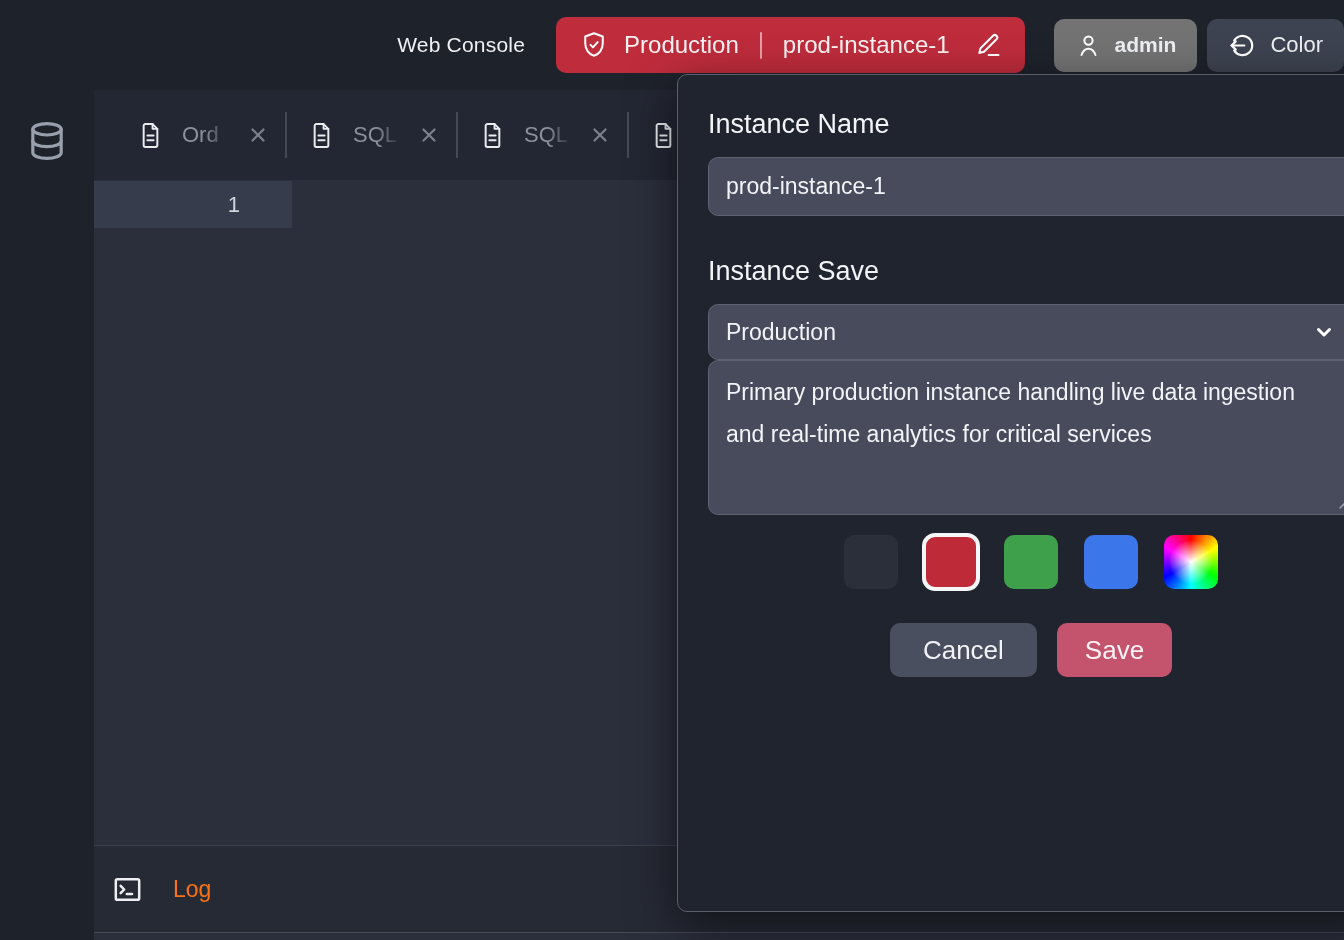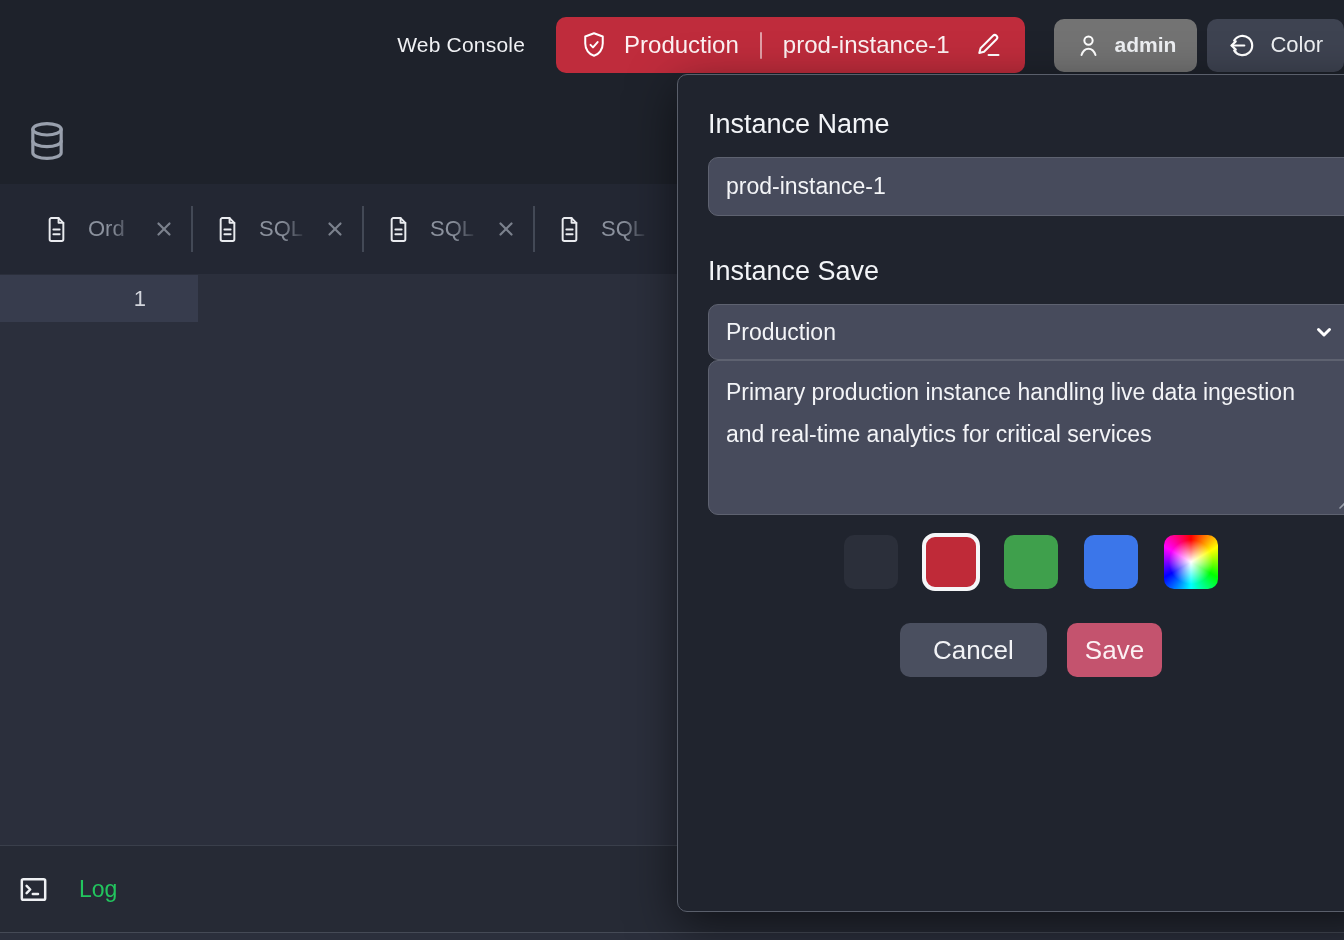--- a/index.html
+++ b/index.html
@@ -21,21 +21,21 @@
   .env-sep { width:2px; height:27px; background:rgba(255,255,255,.55); margin:0 6px; border-radius:1px; }
   .chip {
     height:53px; border-radius:10px; display:flex; align-items:center; gap:13px; padding:0 21px;
   }
   .chip-user { margin-left:29px; background:#737373; }
   .chip-user .chip-text { font-size:21px; font-weight:700; }
   .chip-logout { margin-left:10px; background:#3e4351; cursor:pointer; }
   .chip-logout .chip-text { font-size:22px; }
 
   
-  .main { display:flex; height:850px;flex-direction:column; }
+  .main { display:flex; height:850px; }
   .sidebar { width:94px; flex:0 0 94px; display:flex; justify-content:center; padding-top:28px; }
   .content { flex:1; display:flex; flex-direction:column; min-width:0; }
 
   .tabbar { height:90px; flex:0 0 90px; background:#232733; display:flex; align-items:center; position:relative; }
   .tab { display:flex; align-items:center; gap:19px; cursor:pointer; }
   .tab.first { padding:0 16px 0 44px; }
   .tab:not(.first) { padding:0 16px 0 22px; }
   .tab-label {
     font-size:22px; color:#8b919d; width:52px; overflow:hidden; white-space:nowrap;
     -webkit-mask-image:linear-gradient(to right,#000 45%,transparent 92%);
@@ -48,21 +48,21 @@
   .editor { flex:1; background:#2b2f3c; position:relative; }
   .current-line {
     position:absolute; left:0; top:1px; width:198px; height:47px; background:#373c4d;
     text-align:right; padding-right:52px; line-height:47px; font-size:22px; color:#d2d5dc;
   }
 
   .logbar {
     height:87px; flex:0 0 87px; background:#262a35; border-top:1px solid #3a3f4b;
     display:flex; align-items:center; padding-left:17px; gap:29px;
   }
-  .log-label { font-size:23px; color:#22c55e; }
+  .log-label { font-size:23px; color:#f97316; }
   .bottom-strip { height:8px; flex:0 0 8px; background:#2b2f3c; border-top:1px solid #454a56; }
 
   
   .modal {
     position:absolute; left:677px; top:74px; width:708px; height:838px; z-index:50;
     background:#20242e; border:1.5px solid #5a5f6b; border-radius:10px;
     box-shadow:0 14px 48px rgba(0,0,0,.55);
     padding:28px 30px 30px; display:flex; flex-direction:column;
   }
   .field-label { font-size:27px; color:#f2f4f7; margin:6px 0 17px; }
@@ -79,21 +79,21 @@
   }
   .grip { position:absolute; right:5px; bottom:6px; }
 
   .swatch-row { margin-top:20px; display:flex; justify-content:center; gap:26px; }
   .swatch { width:54px; height:54px; border-radius:10px; cursor:pointer; }
   .swatch.selected { width:58px; height:58px; margin:-2px; border:4px solid #f5f6f8; border-radius:13px; }
 
   .btn-row { margin-top:34px; display:flex; justify-content:center; gap:20px; }
   .btn { height:54px; border:none; border-radius:10px; font-size:26px; cursor:pointer; font-family:"Liberation Sans", sans-serif; }
   .btn-cancel { background:#4a4f5f; color:#f2f3f6; padding:0 33px; }
-  .btn-save { background:#c4536e; color:#fcf1f4; padding:0 18px; }
+  .btn-save { background:#c4536e; color:#fcf1f4; padding:0 28px; }
 </style>
 </head>
 <body>
 
 <div class="app">
 
   <div class="topbar">
     <div class="app-title">Web Console</div>
 
     <div class="env-badge" style="background:#bf2c3c">

